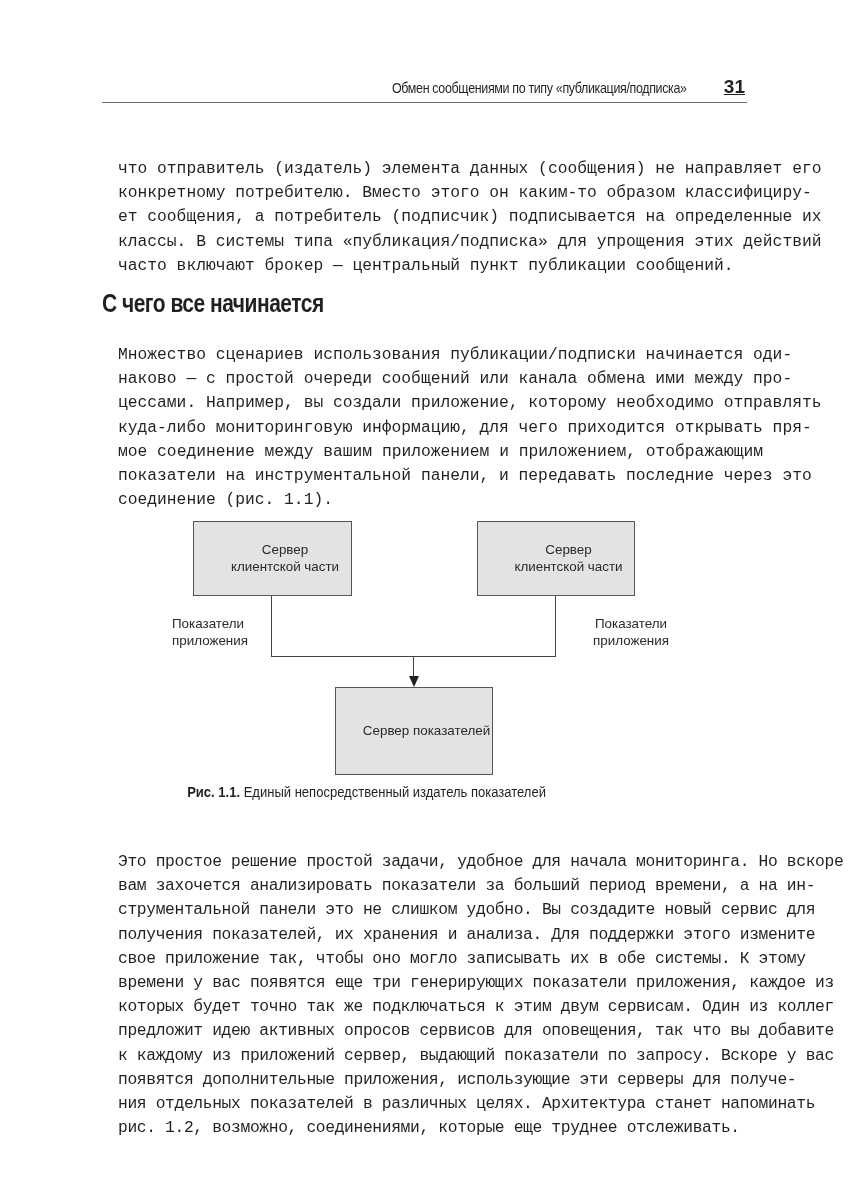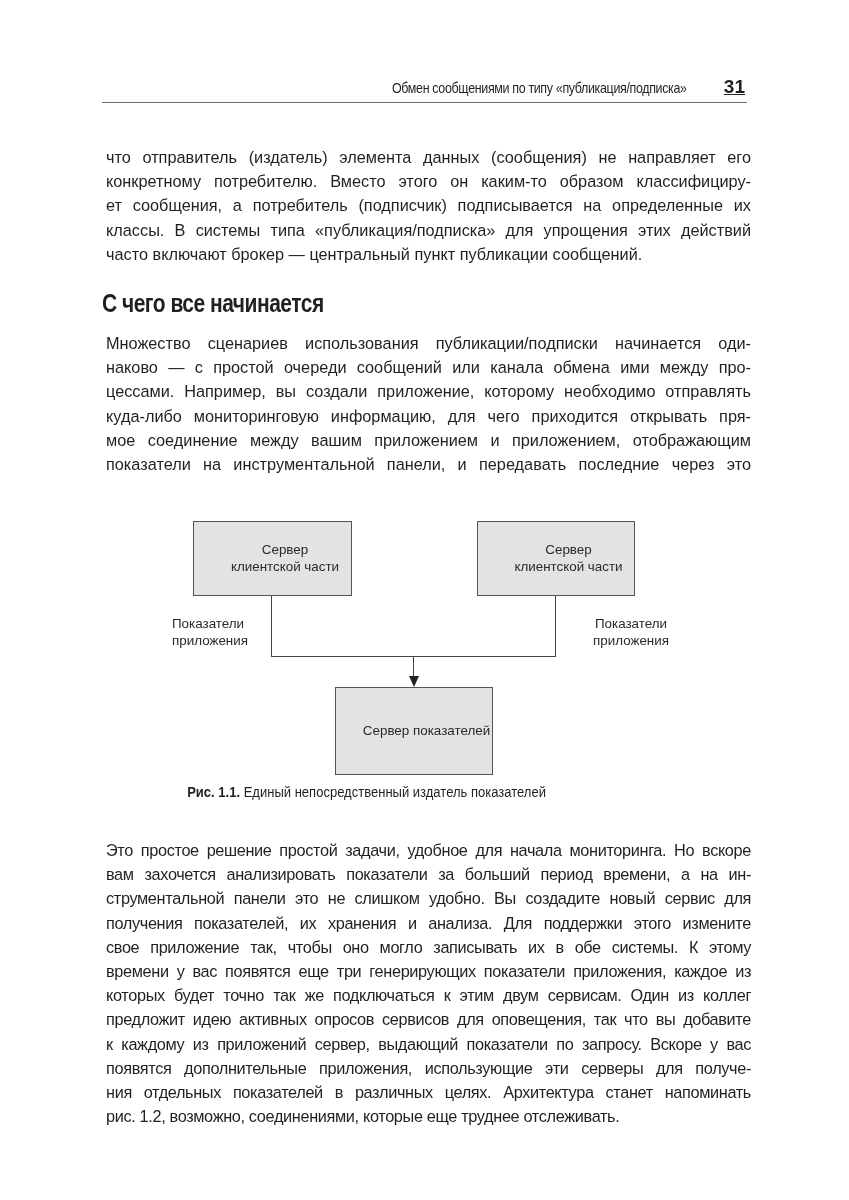--- a/index.html
+++ b/index.html
@@ -12,22 +12,22 @@
     position: absolute; right: 60px; top: 4px;
     font-family: "Liberation Sans", sans-serif; font-size: 14.5px; letter-spacing: -0.4px;
     transform: scaleX(0.86); transform-origin: right center; color: #231f20;
   }
   .running-head .rh-page {
     position: absolute; right: 2px; top: 0px;
     font-family: "Liberation Sans", sans-serif; font-weight: bold; font-size: 19px; color: #231f20; text-decoration: underline;
   }
   .para {
     position: absolute; left: 102px; width: 645px;
-    font-family: Liberation Sans, sans-serif; font-size: 16.3px; line-height: 24.2px;
-    color: #231f20; margin: 4px;
+    font-family: Liberation Mono, monospace; font-size: 16.3px; line-height: 24.2px;
+    color: #231f20; margin: 16px;
   }
   .para .ln { display: block; text-align: justify; text-align-last: justify; white-space: nowrap; }
   .para .ln.last { text-align-last: left; }
   .para.tight .ln { letter-spacing: -0.35px; }
   .h2 {
     position: absolute; left: 102px; top: 289px;
     font-family: "Liberation Sans", sans-serif; font-weight: bold; font-size: 25px;
     letter-spacing: -0.6px; transform: scaleX(0.84); transform-origin: left center; color: #231f20;
     margin: 0;
   }
@@ -73,20 +73,21 @@
 
 <h2 class="h2">С чего все начинается</h2>
 
 <p class="para" style="top:327px;">
   <span class="ln">Множество сценариев использования публикации/подписки начинается оди-</span>
   <span class="ln">наково — с простой очереди сообщений или канала обмена ими между про-</span>
   <span class="ln">цессами. Например, вы создали приложение, которому необходимо отправлять</span>
   <span class="ln">куда-либо мониторинговую информацию, для чего приходится открывать пря-</span>
   <span class="ln">мое соединение между вашим приложением и приложением, отображающим</span>
   <span class="ln">показатели на инструментальной панели, и передавать последние через это</span>
+  <span class="ln last">соединение (рис. 1.1).</span>
 </p>
 
 <div>
   <div class="box" style="left:193px; top:521px; width:159px; height:75px;">
     <div>
       <span>Сервер</span>
       <span>клиентской части</span>
     </div>
   </div>
   <div class="box" style="left:477px; top:521px; width:158px; height:75px;">

